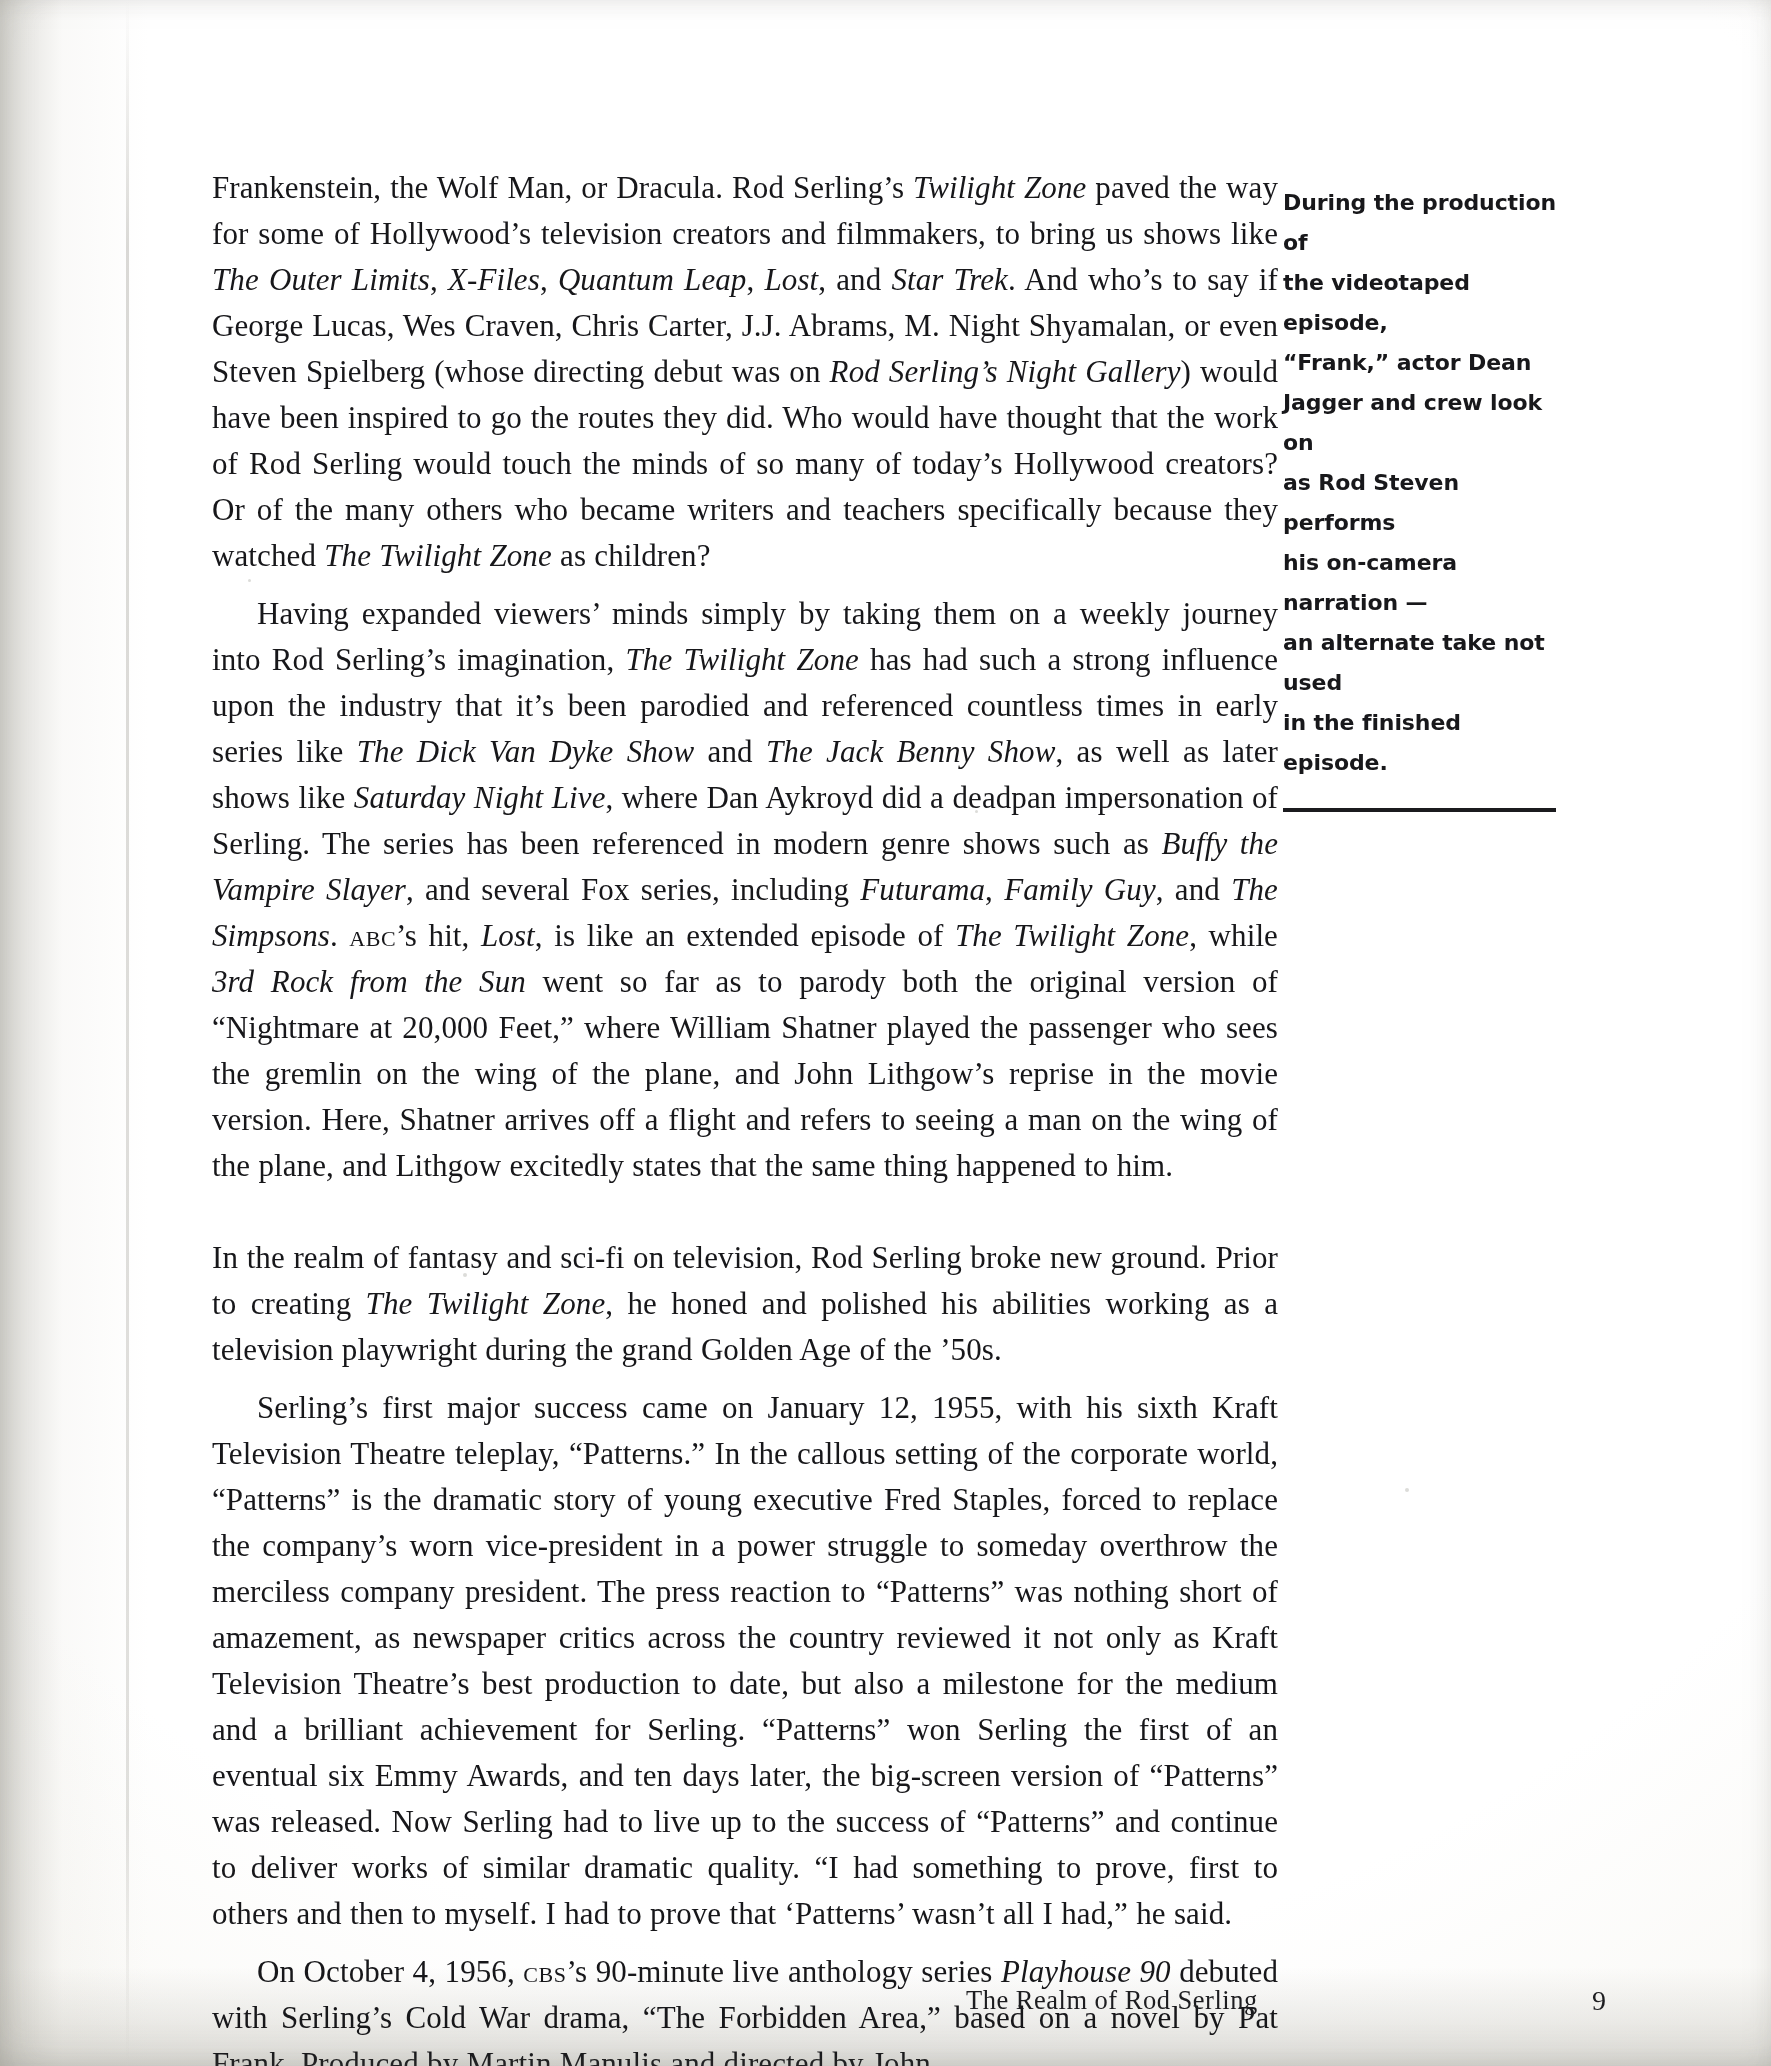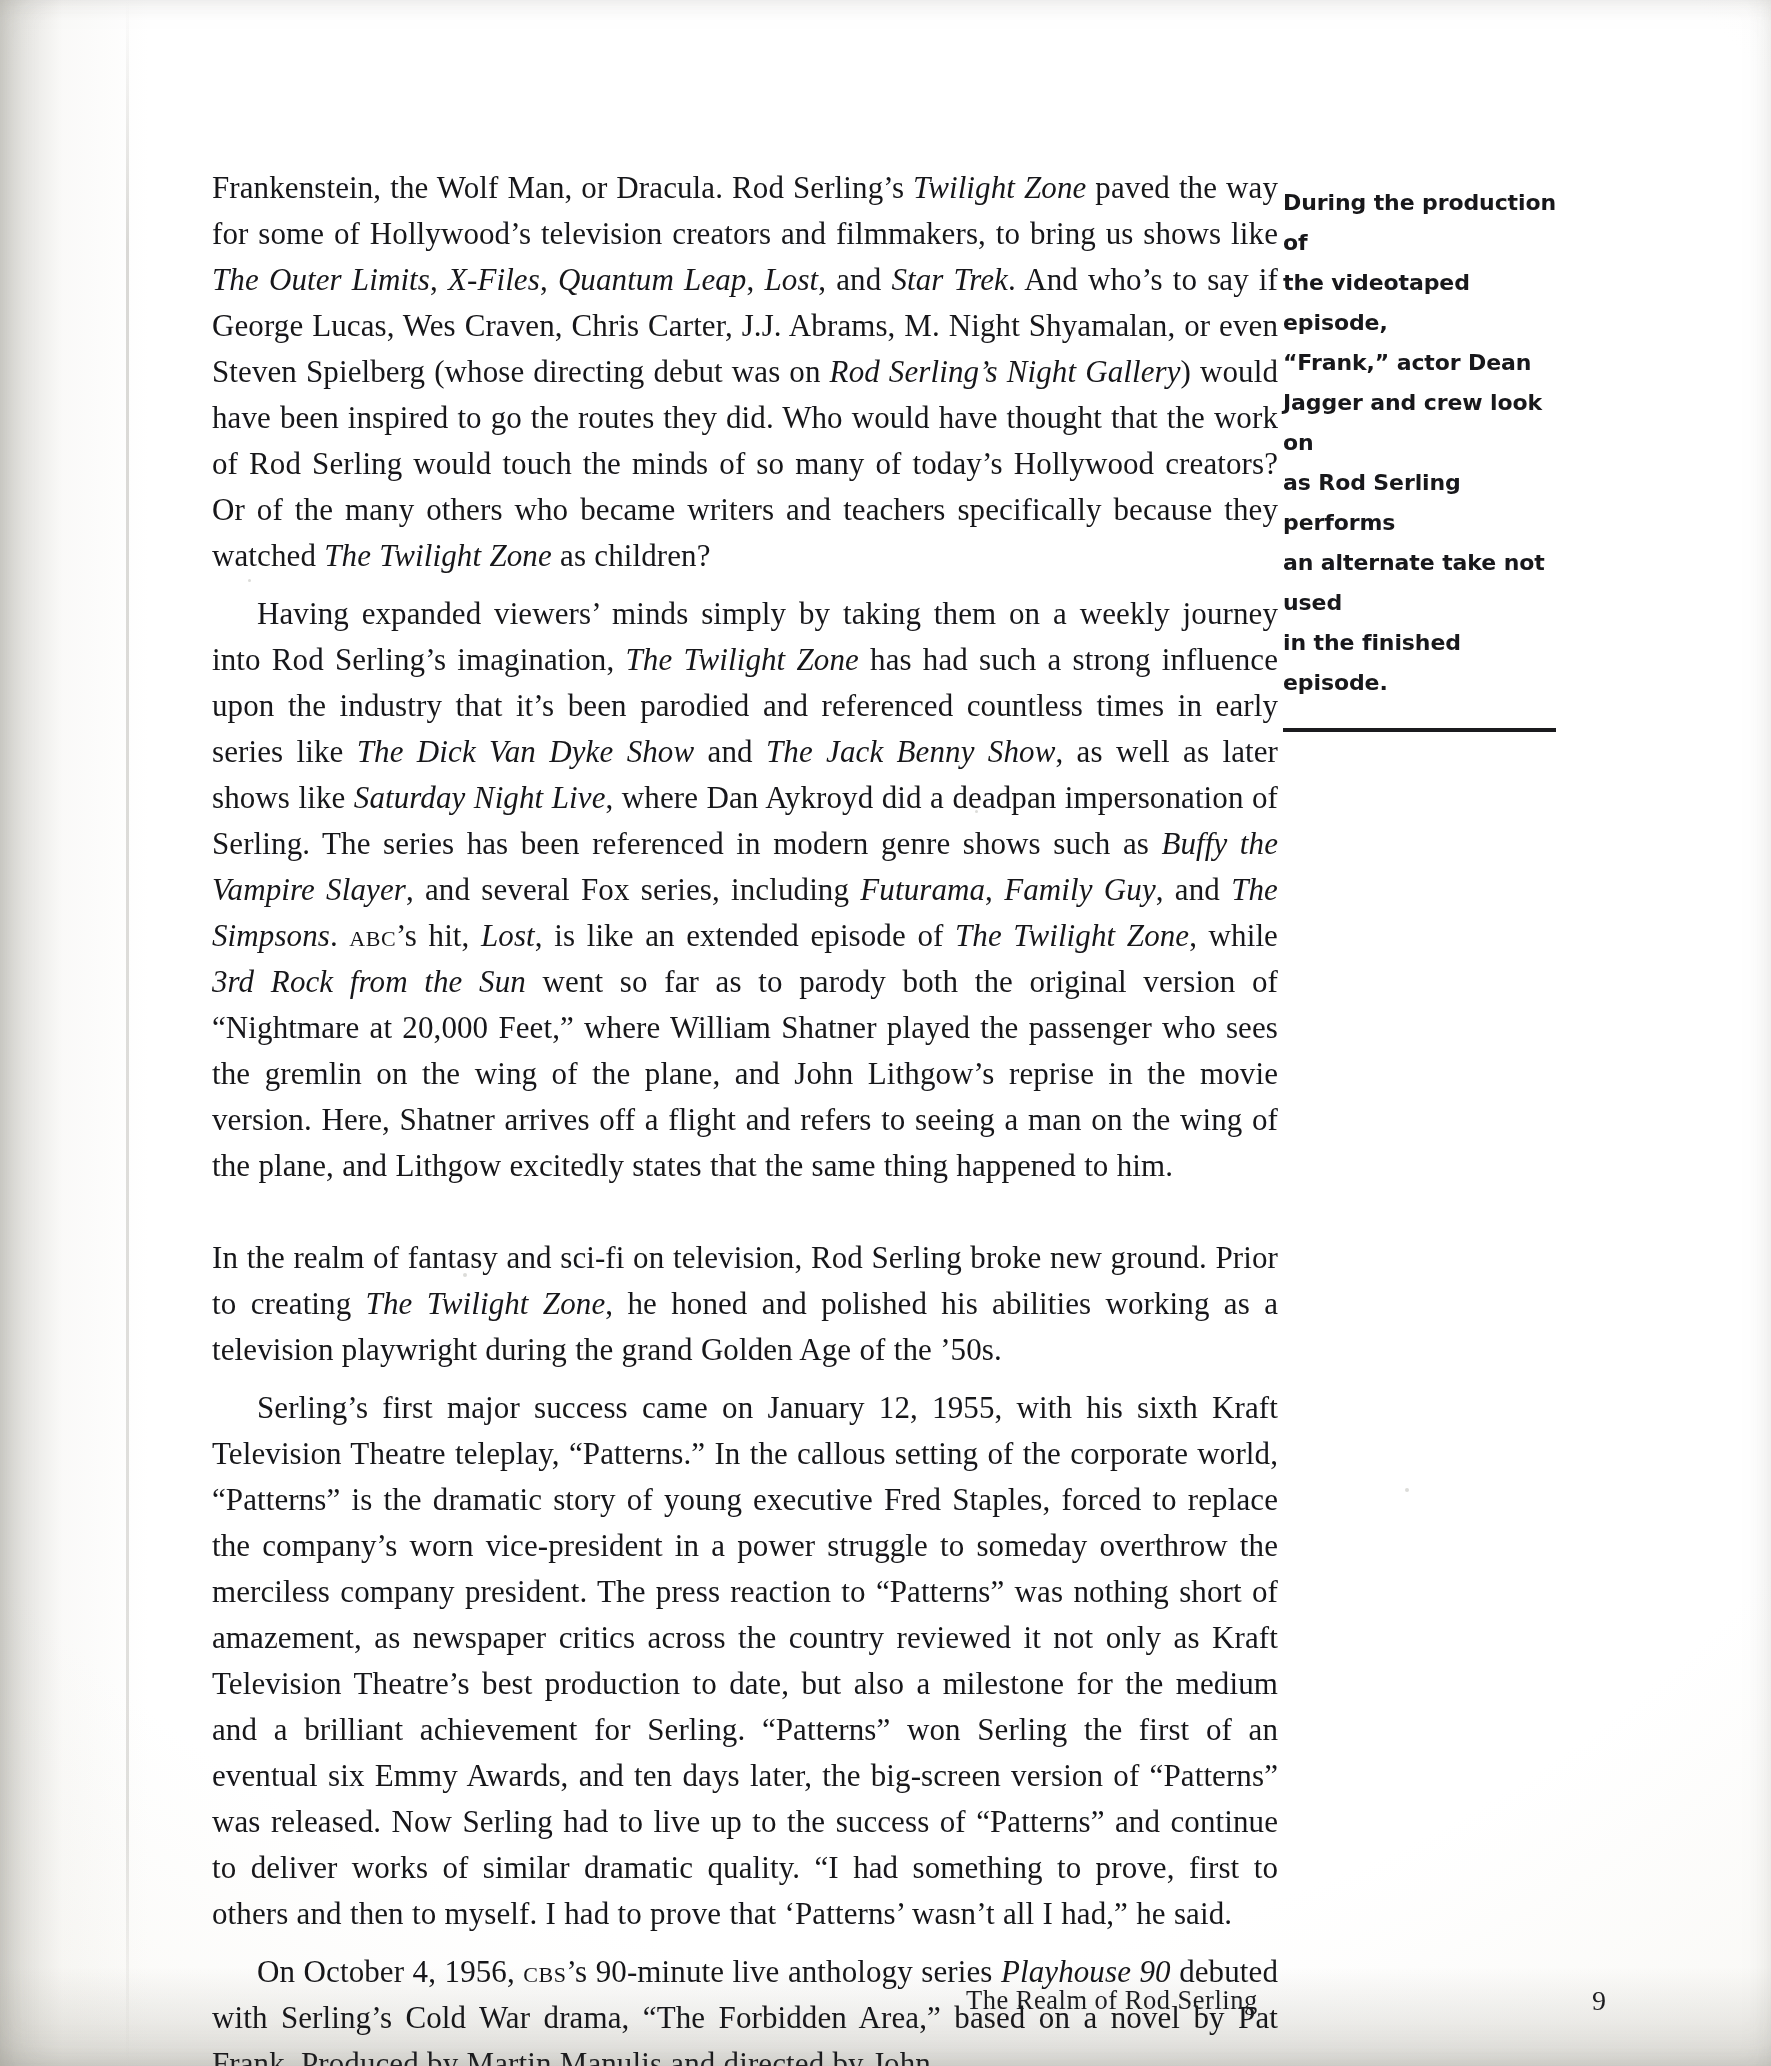--- a/index.html
+++ b/index.html
@@ -167,21 +167,22 @@
     <p class="para indent"><span>Serling’s first major success came on January 12, 1955, with his sixth Kraft Television Theatre teleplay, “Patterns.” In the callous setting of the corporate world, “Patterns” is the dramatic story of young executive Fred Staples, forced to replace the company’s worn vice-president in a power struggle to someday overthrow the merciless company president. The press reaction to “Patterns” was nothing short of amazement, as newspaper critics across the country reviewed it not only as Kraft Television Theatre’s best production to date, but also a milestone for the medium and a brilliant achievement for Serling. “Patterns” won Serling the first of an eventual six Emmy Awards, and ten days later, the big-screen version of “Patterns” was released. Now Serling had to live up to the success of “Patterns” and continue to deliver works of similar dramatic quality. “I had something to prove, first to others and then to myself. I had to prove that ‘Patterns’ wasn’t all I had,” he said.</span></p>
 
     <p class="para indent"><span>On October 4, 1956, </span><span class="sc">cbs</span><span>’s 90-minute live anthology series </span><i>Playhouse 90</i><span> debuted with Serling’s Cold War drama, “The Forbidden Area,” based on a novel by Pat Frank. Produced by Martin Manulis and directed by John</span></p>
   </div>
 
   <div class="caption-col">
     <p class="caption-text">During the production of</p>
     <p class="caption-text">the videotaped episode,</p>
     <p class="caption-text">“Frank,” actor Dean</p>
     <p class="caption-text">Jagger and crew look on</p>
-    <p class="caption-text">as Rod Serling performs</p>
+    <p class="caption-text">as Rod Steven performs</p>
+    <p class="caption-text">his on-camera narration —</p>
     <p class="caption-text">an alternate take not used</p>
     <p class="caption-text">in the finished episode.</p>
     <div class="caption-rule"></div>
   </div>
 
   <div class="footer">
     <div class="running-head">The Realm of Rod Serling</div>
     <div class="folio">9</div>
   </div>
 </div>

